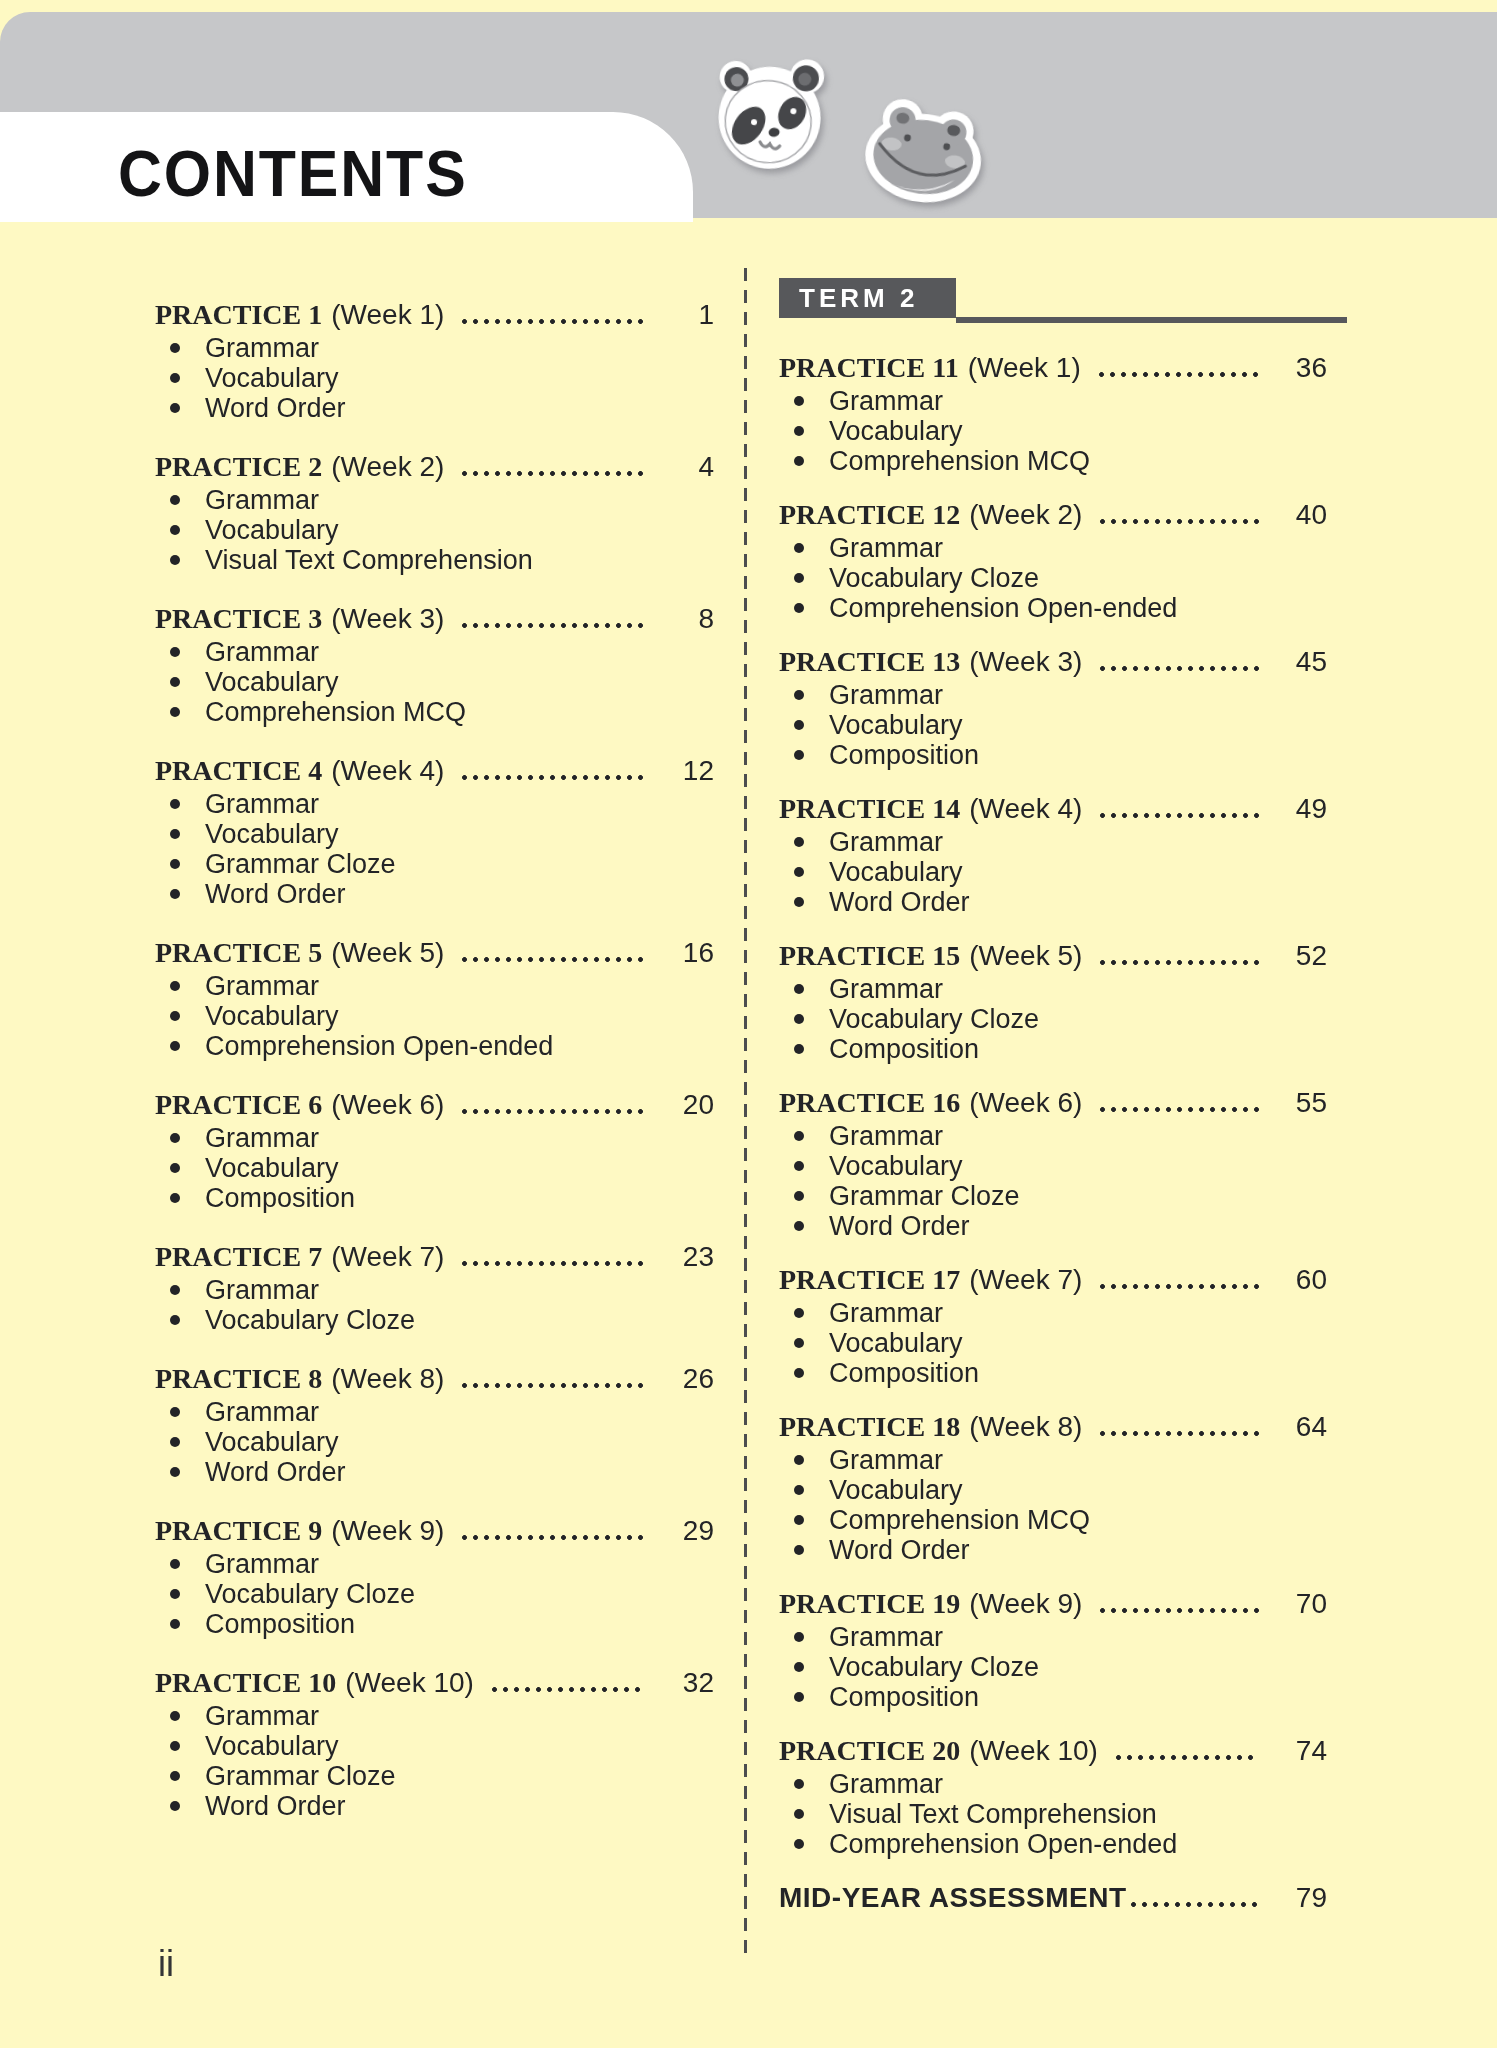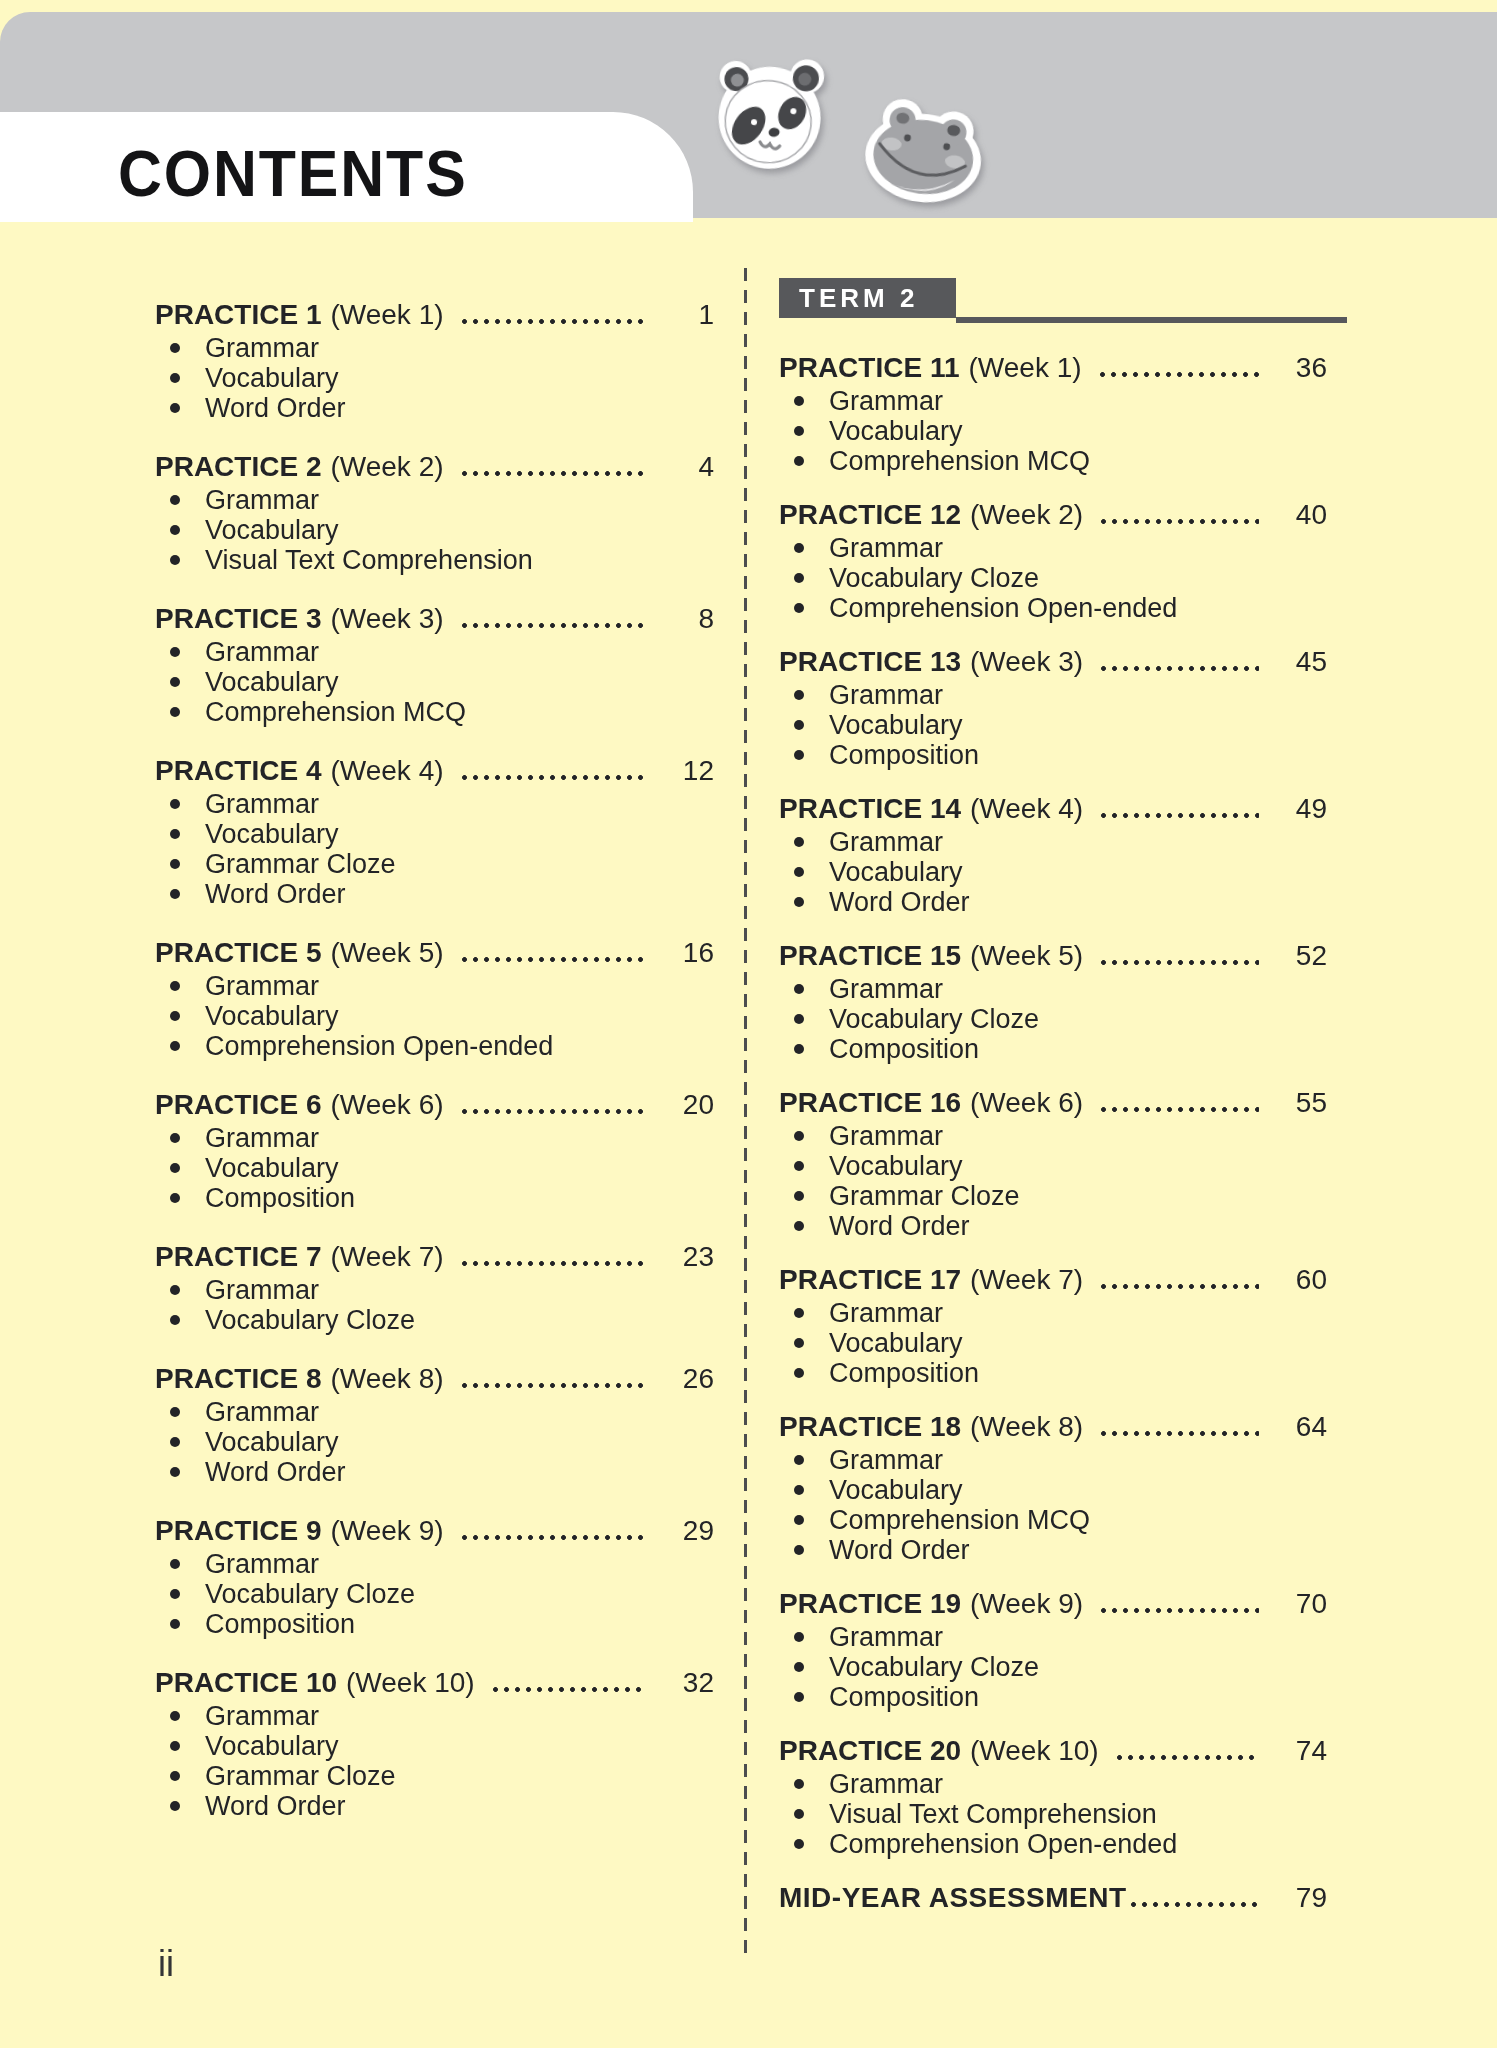--- a/index.html
+++ b/index.html
@@ -34,21 +34,21 @@
   .term-badge { position:absolute; top:8px; left:0; width:157px; height:40px; padding-left:20px;
      background:#57585b; color:#ffffff; font-size:26px; font-weight:bold; letter-spacing:4px;
      display:flex; align-items:center; }
   .term-rule { position:absolute; top:47px; left:177px; right:0; height:6px; background:#57585b; }
 
   .entries { margin-top:29px; }
   .entry { margin-bottom:28px; }
   .col-2 .entry { margin-bottom:23px; }
 
   .entry-head { display:flex; align-items:flex-end; line-height:32px; font-size:28px; padding-right:20px; }
-  .practice-title { font-weight:bold; white-space:nowrap; }
+  .practice-title { font-weight:bold; white-space:nowrap;font-family:Liberation Serif, serif; }
   .practice-week { font-weight:normal; margin-left:9px; white-space:nowrap; }
   .leader { flex:1; height:5px; margin:0 12px 7px 18px;
      background-image:radial-gradient(circle at 2.5px 2.5px,#232427 2.1px,transparent 2.7px);
      background-size:11px 5px; background-repeat:repeat-x; background-position:left bottom; }
   .page-num { width:56px; text-align:right; font-size:28px; line-height:32px; font-weight:normal; }
 
   .topics { list-style:none; margin:2px 0 0 0; padding:0; }
   .topic { position:relative; font-size:27px; line-height:30px; padding-left:50px; }
   .topic::before { content:""; position:absolute; left:15px; top:10px; width:10px; height:10px;
      border-radius:50%; background:#232427; }

